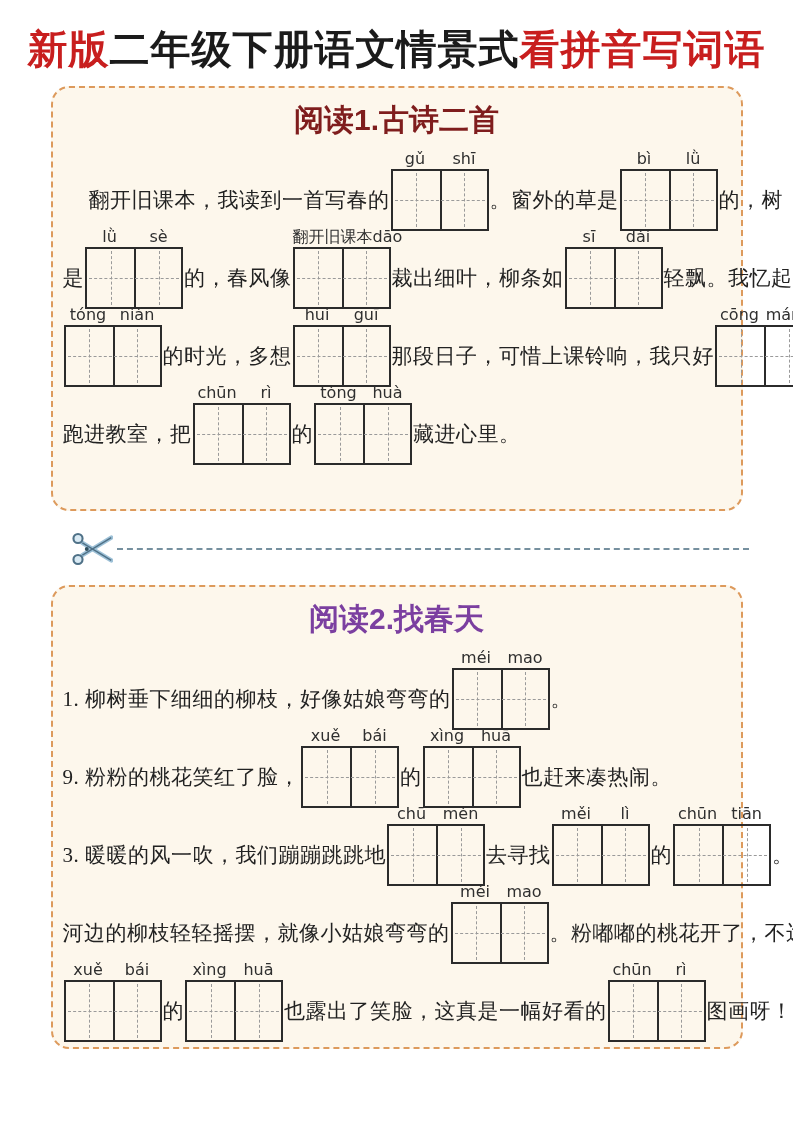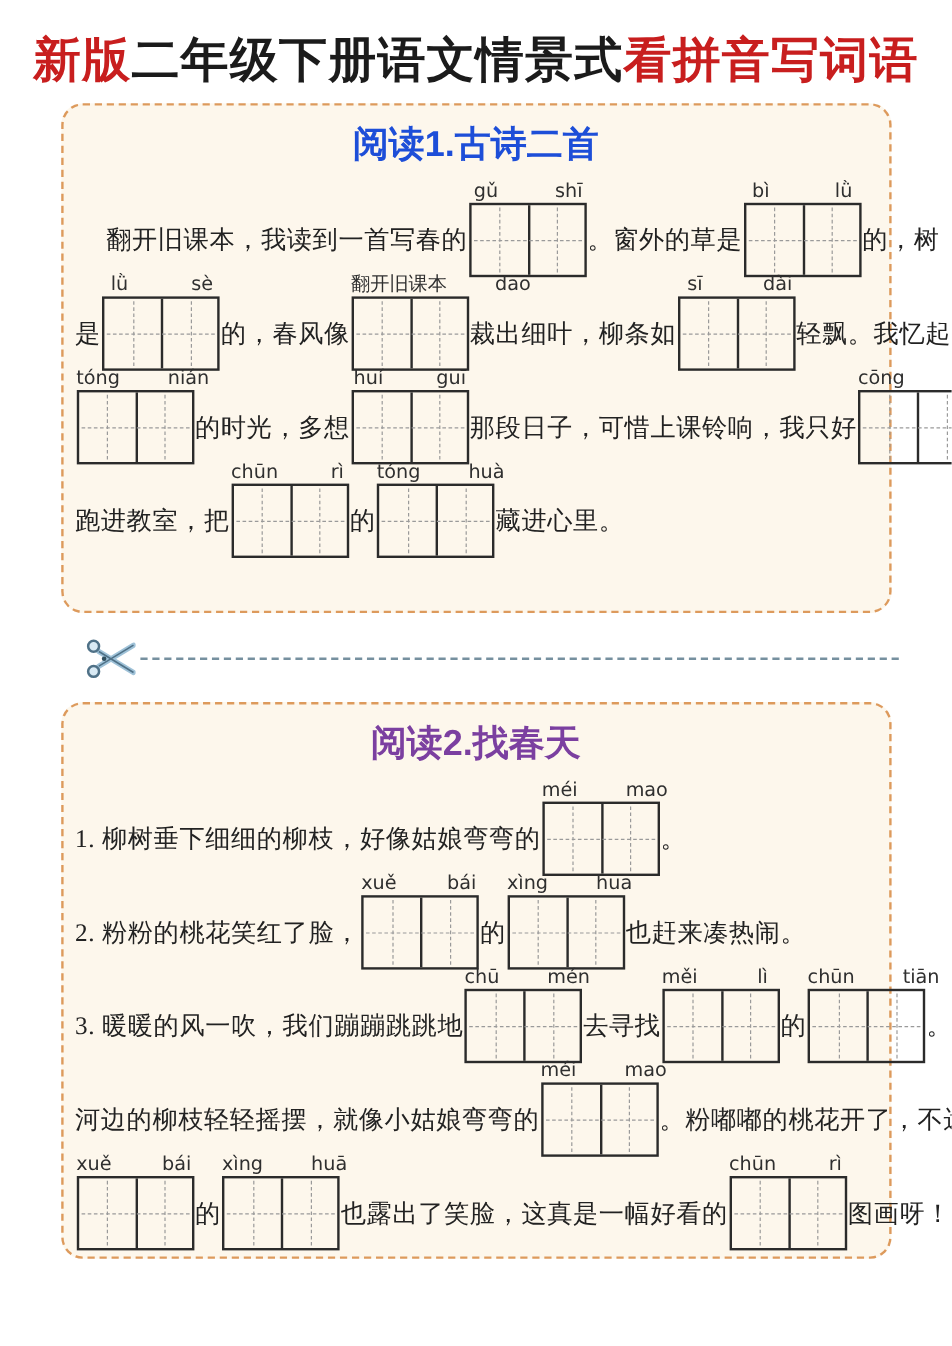--- a/index.html
+++ b/index.html
@@ -34,21 +34,21 @@
     padding: 6px 10px 44px;
   }
   .section.tight { padding-bottom: 5px; }
   .section-title {
     text-align: center;
     font-size: 30px;
     font-weight: bold;
     margin: 6px 0 0;
     font-family: "Liberation Sans", sans-serif;
   }
-  .section-title.red    { color: #1d4ed8; }
+  .section-title.red    { color: #7f1d1d; }
   .section-title.purple { color: #7b3fa0; }
 
   
   .row {
     display: flex;
     align-items: center;
     margin-top: 16px;
     white-space: nowrap;
   }
   .row.first { margin-top: 28px; }
@@ -60,21 +60,20 @@
   }
   .row .indent { margin-left: 26px; }
 
   
   .blank { position: relative; display: inline-flex; margin: 0 1px; }
   .py {
     position: absolute;
     left: 0; right: 0;
     bottom: calc(100% + 1px);
     display: flex;
-    gap: 40px;
   }
   .py span {
     flex: 1 1 0;
     text-align: center;
     font-family: "DejaVu Sans", sans-serif;
     font-size: 16px;
     color: #2f2f2f;
     line-height: 1.2;
   }
   .boxes {
@@ -270,21 +269,21 @@
             <span>mao</span>
           </span>
           <span class="boxes">
             <span class="cell"></span>
             <span class="cell"></span>
           </span>
         </span>
         <span class="txt">。</span>
       </div>
       <div class="row">
-        <span class="txt">2. 粉粉的桃花笑红了脸，</span>
+        <span class="txt">9. 粉粉的桃花笑红了脸，</span>
         <span class="blank">
           <span class="py">
             <span>xuě</span>
             <span>bái</span>
           </span>
           <span class="boxes">
             <span class="cell"></span>
             <span class="cell"></span>
           </span>
         </span>

